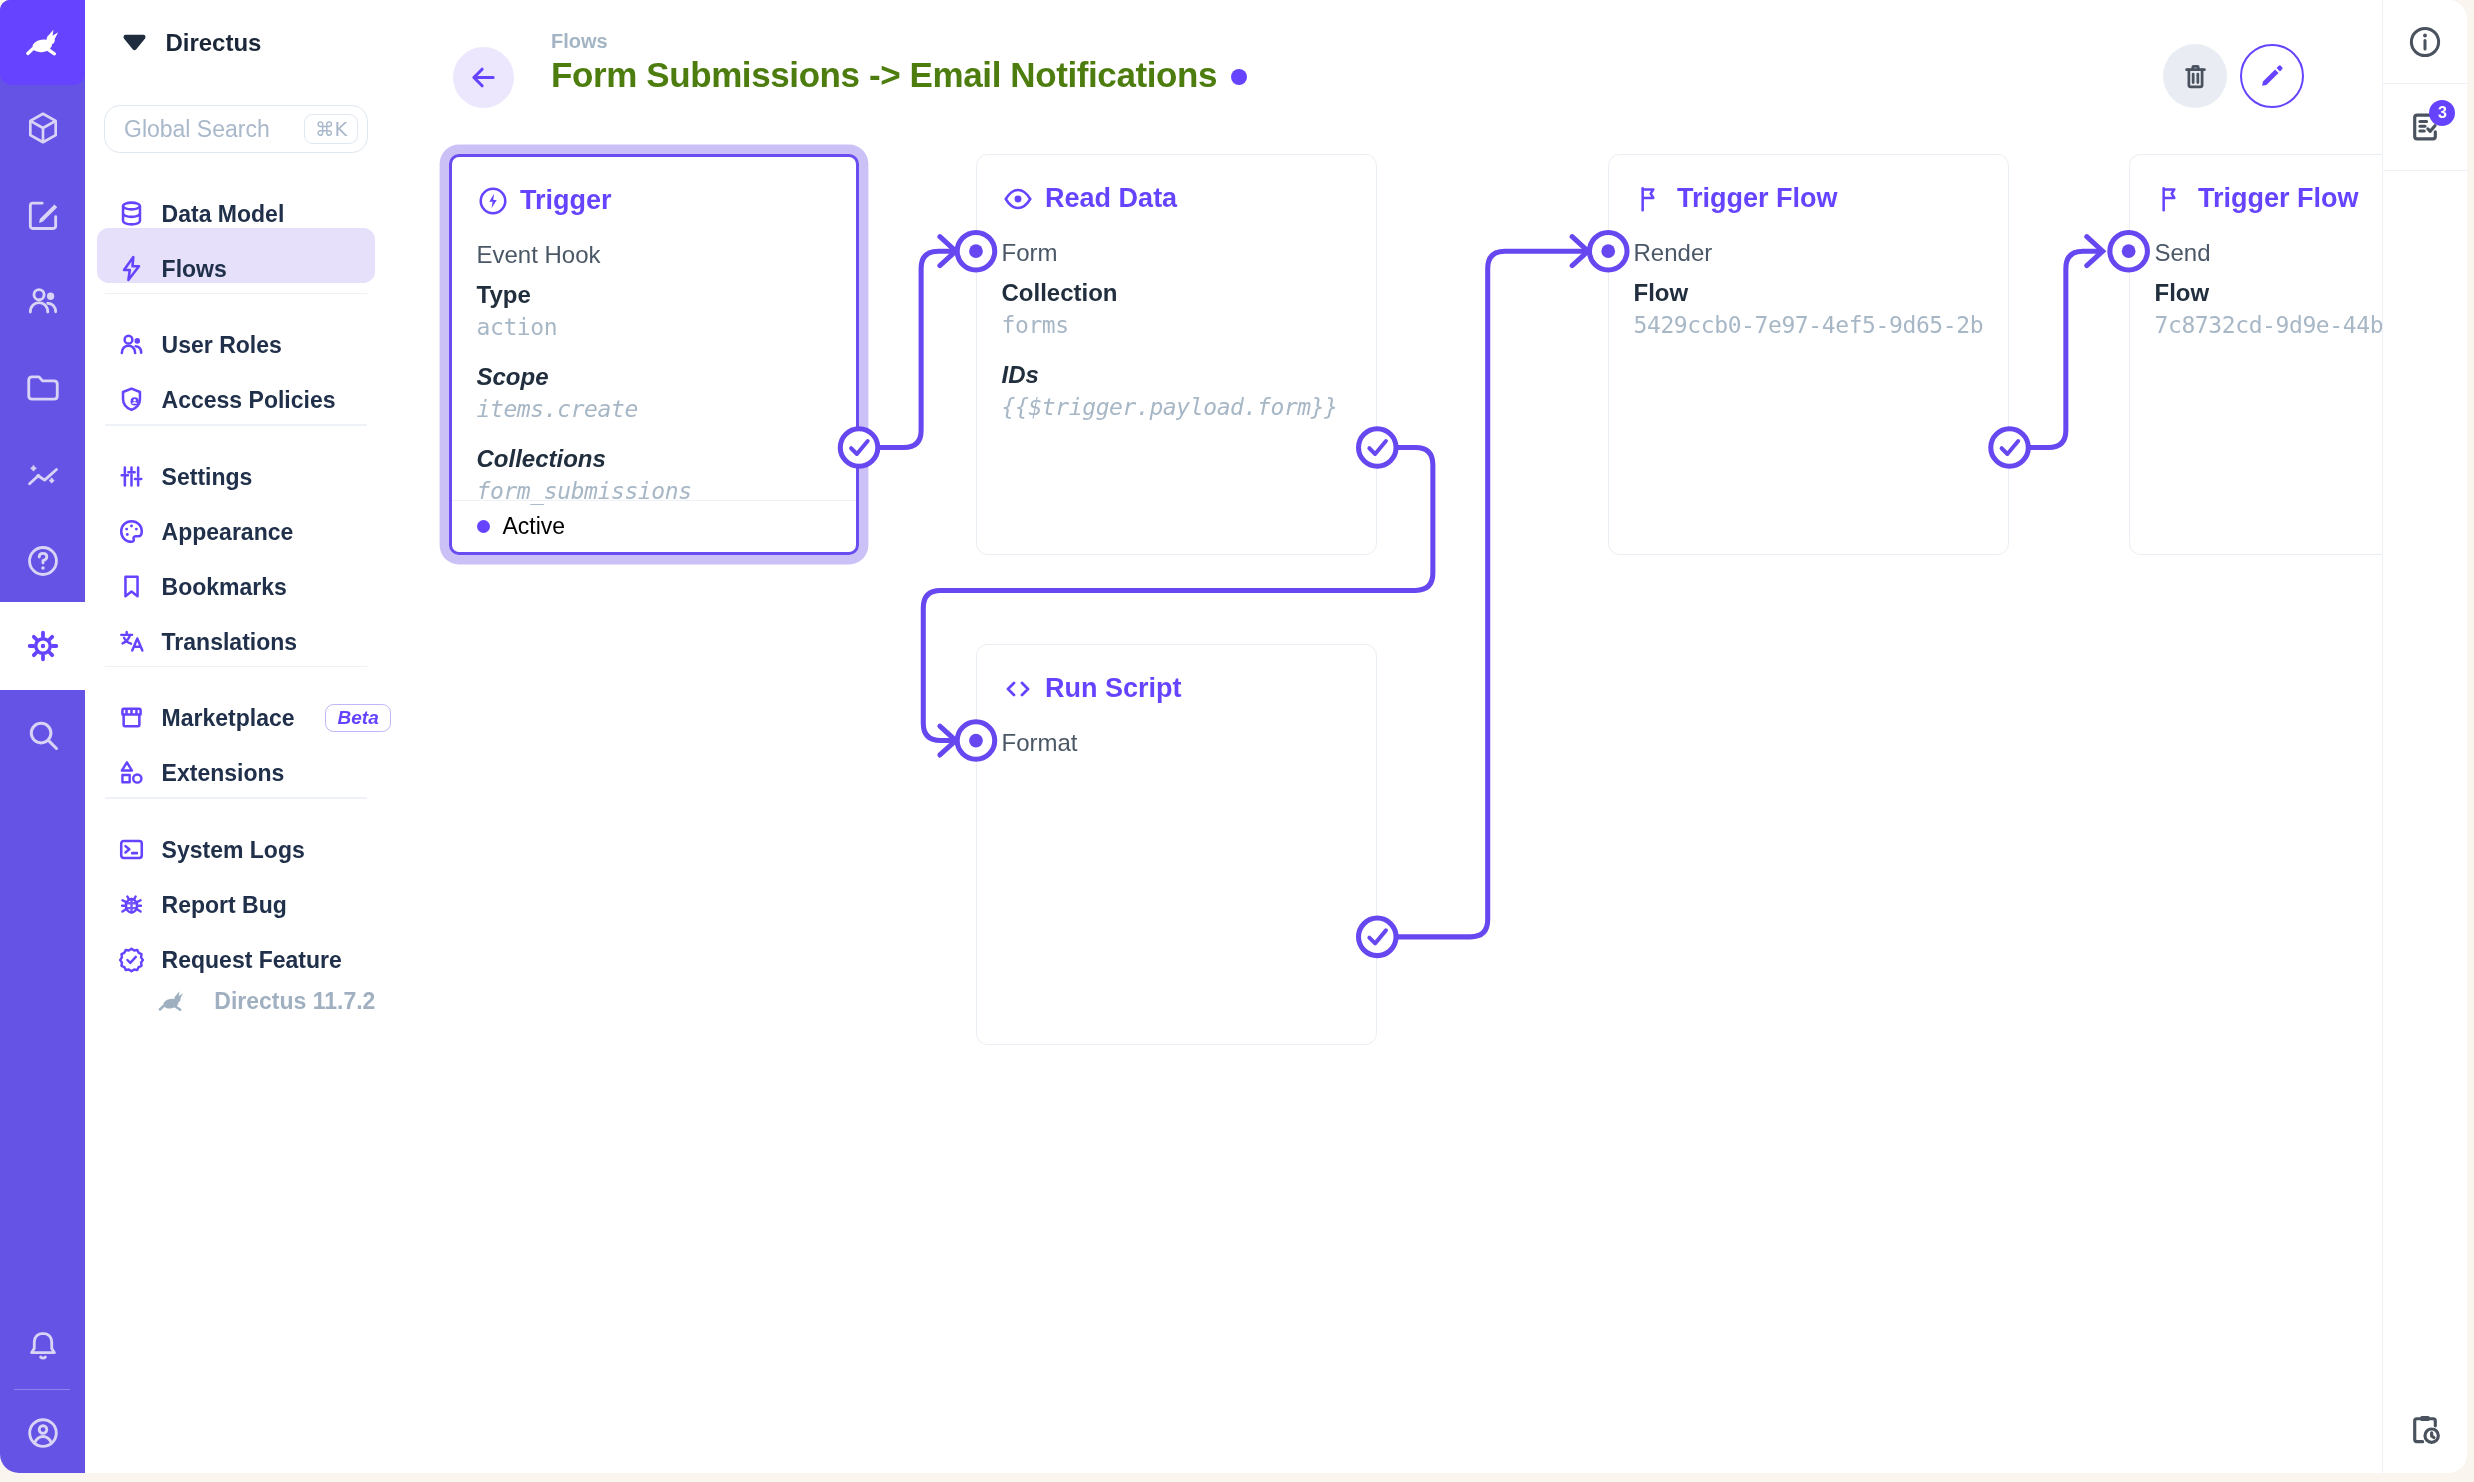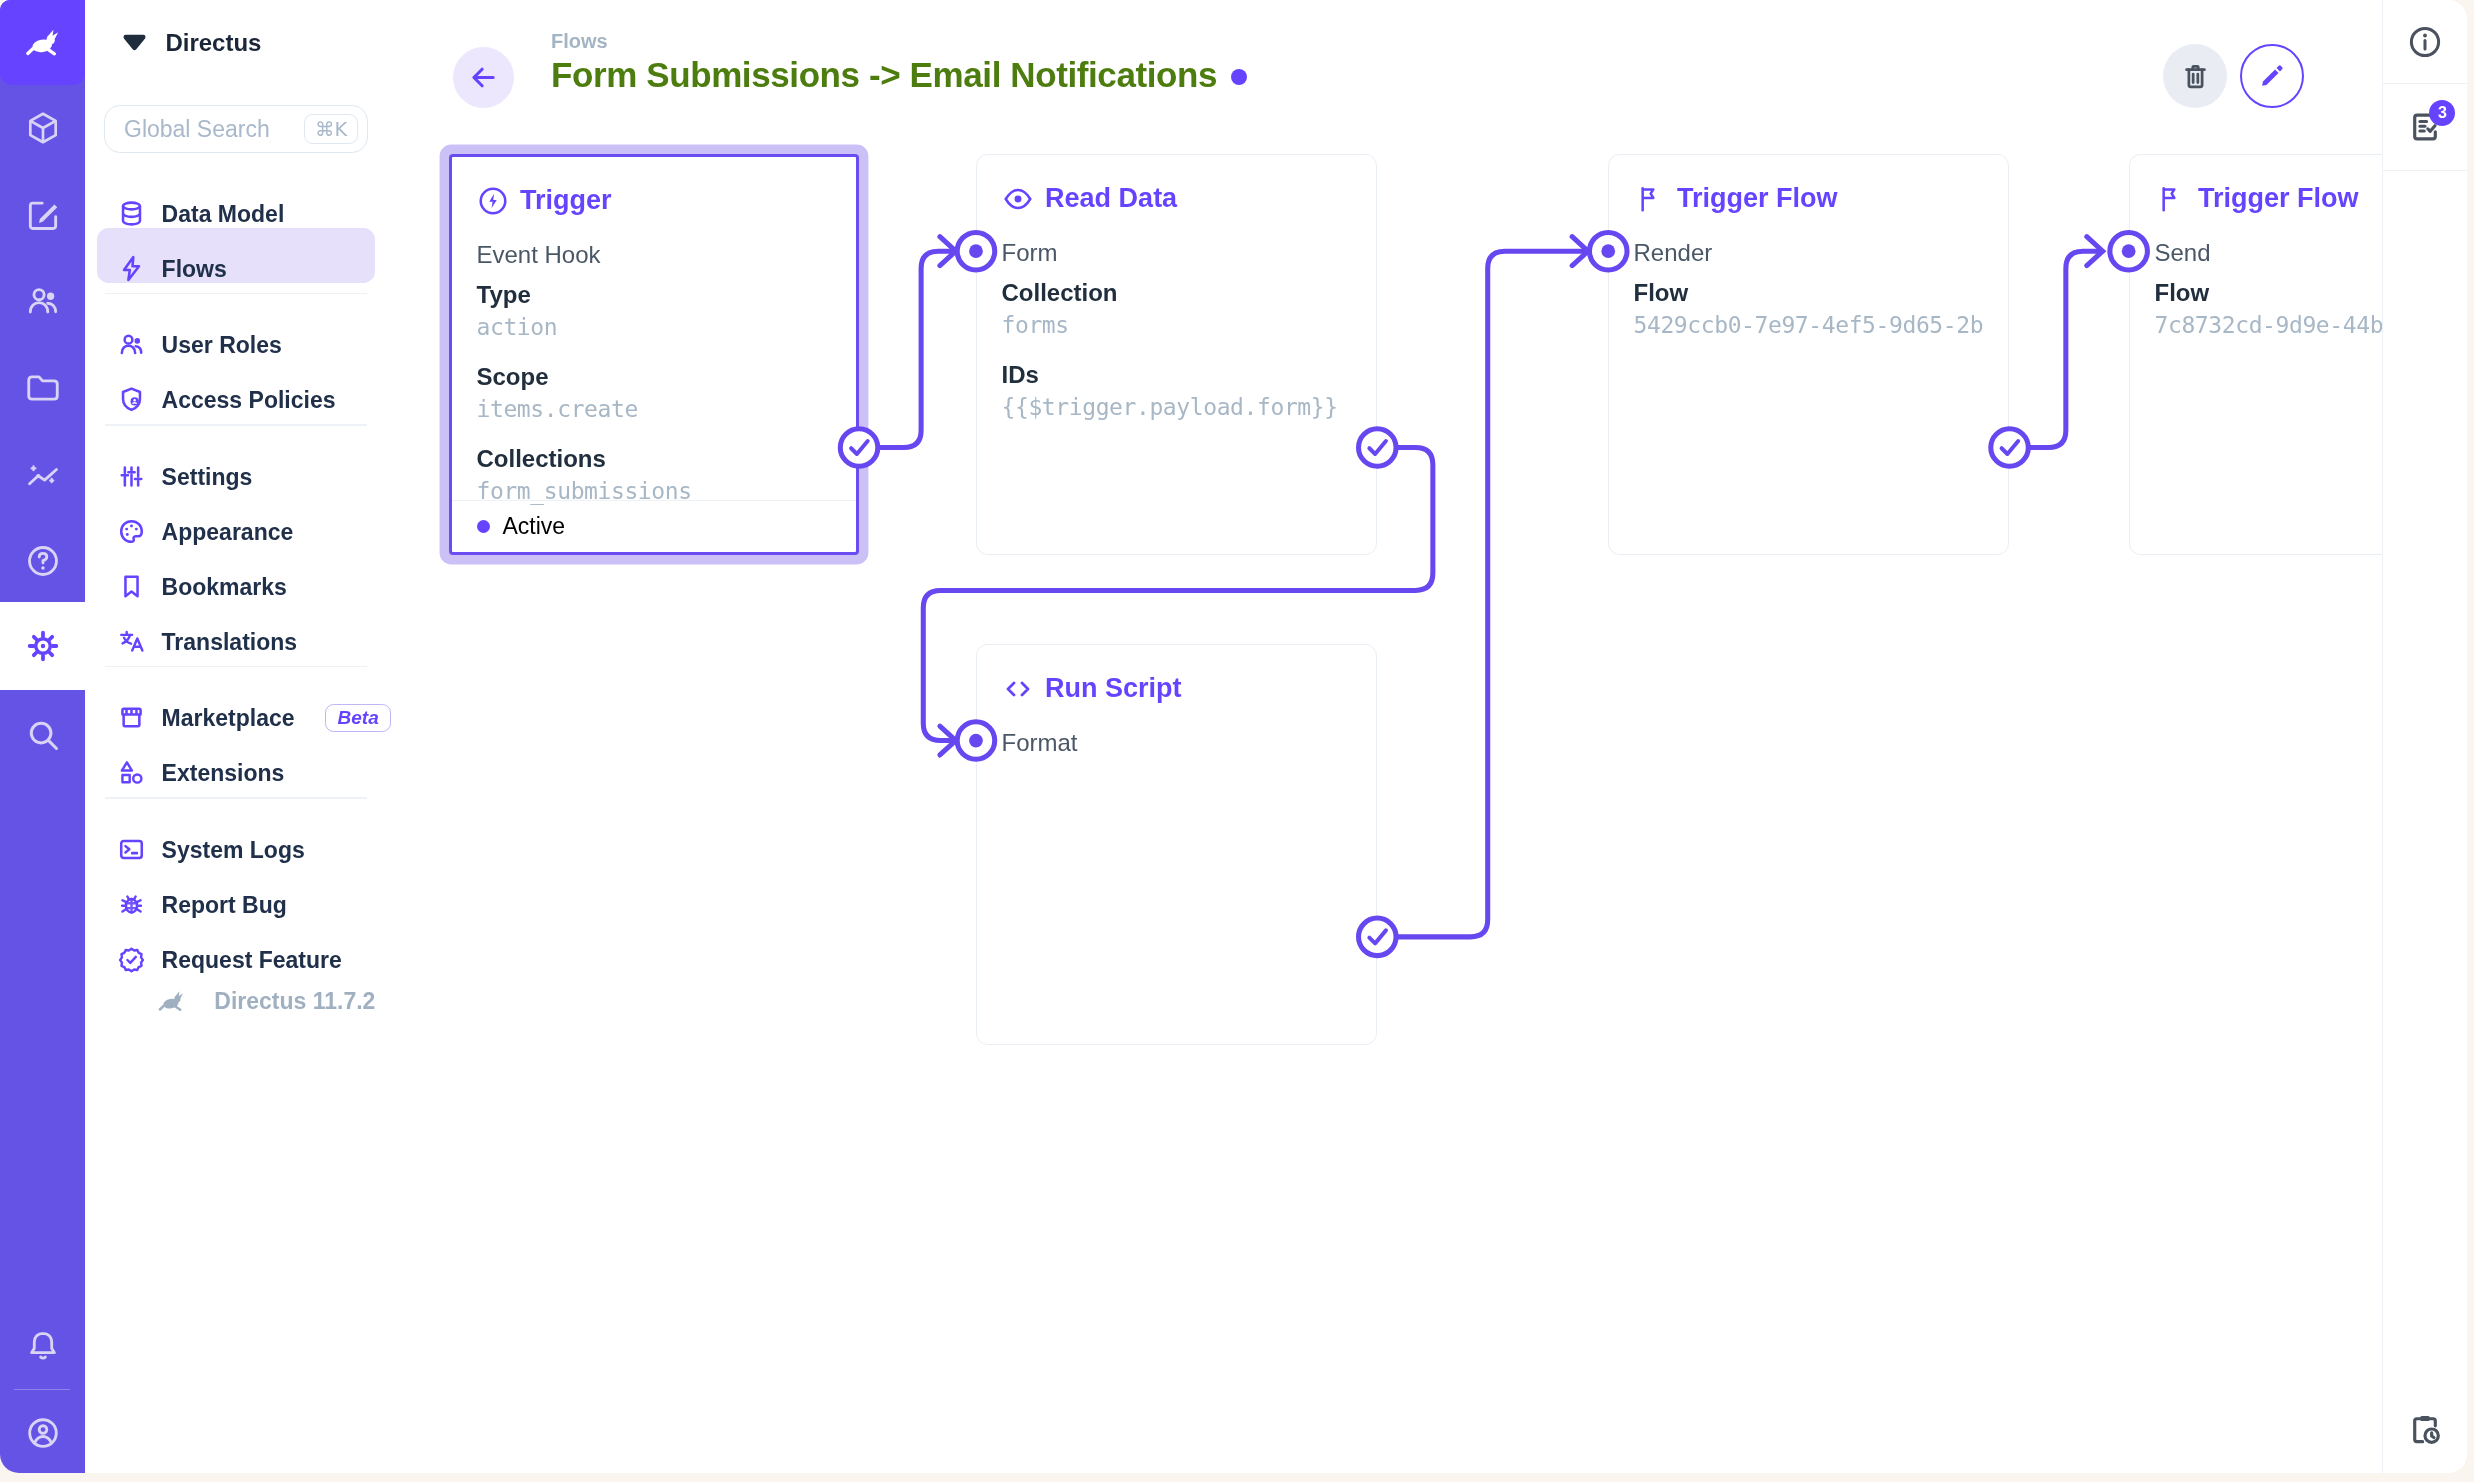--- a/index.html
+++ b/index.html
@@ -54,29 +54,29 @@
   .page-title { font-size:35px; font-weight:700; color:#4d7c0f; letter-spacing:-0.4px; }
   .status-dot { width:16px; height:16px; border-radius:50%; background:#6644ff; margin-top:4.3px; }
   .hdr-actions { position:absolute; right:78px; top:44px; display:flex; gap:13px; }
   .circle-btn { width:64px; height:64px; border-radius:50%; display:flex; align-items:center; justify-content:center; cursor:pointer; }
   .circle-btn.grey { background:#e9edf3; }
   .circle-btn.outline { background:#fff; border:2.2px solid #6644ff; }
 
   
   .canvas { position:absolute; left:387px; top:0; width:1995px; height:1473px; overflow:hidden; z-index:2; }
   .node { position:absolute; background:#fff; border:1.4px solid #e9eef4; border-radius:11.6px; padding:26px 24.5px; }
-  .node.selected { border:3.6px solid #6a4cf0; box-shadow:0 0 0 9.4px #ccc1f7; border-radius:4px; }
+  .node.selected { border:3.6px solid #6a4cf0; box-shadow:0 0 0 9.4px #ccc1f7; border-radius:10px; }
   .node-title { display:flex; align-items:center; gap:11.6px; font-size:27px; font-weight:700; color:#6644ff; height:35px; }
   .node-title svg { width:32px; height:32px; }
   .node-kind { margin-top:19px; font-size:24px; color:#4a5766; line-height:35px; }
   .nfield { margin-top:5.8px; }
   .nfield .flabel { font-size:24px; font-weight:700; color:#212e3d; line-height:33px; }
   .nfield .fvalue { font-family:"DejaVu Sans Mono",monospace; font-size:23px; letter-spacing:-0.4px;
           color:#a7b7c6; line-height:33px; white-space:nowrap; overflow:hidden; }
-  .nfield.spaced { margin-top:16px; }
+  .nfield.spaced { margin-top:16px;font-style:italic; }
   .node-footer { position:absolute; left:0; right:0; bottom:0; height:52px; border-top:1.4px solid #eef2f7;
           display:flex; align-items:center; padding:0 24.5px; gap:13px; }
   .node-footer .adot { width:13px; height:13px; border-radius:50%; background:#6644ff; }
   .node-footer .atext { font-size:23px; color:#000000; font-weight:500; }
   .connector-layer { position:absolute; inset:0; pointer-events:none; z-index:5; }
 
   
   .right-rail { position:absolute; left:2382px; top:0; width:85px; height:1473px;
           border-left:1.4px solid #edf1f6; z-index:6; background:#fff; border-radius:0 19px 19px 0; }
   .rr-sec { position:relative; border-bottom:1.4px solid #edf1f6; display:flex; align-items:center; justify-content:center; }

